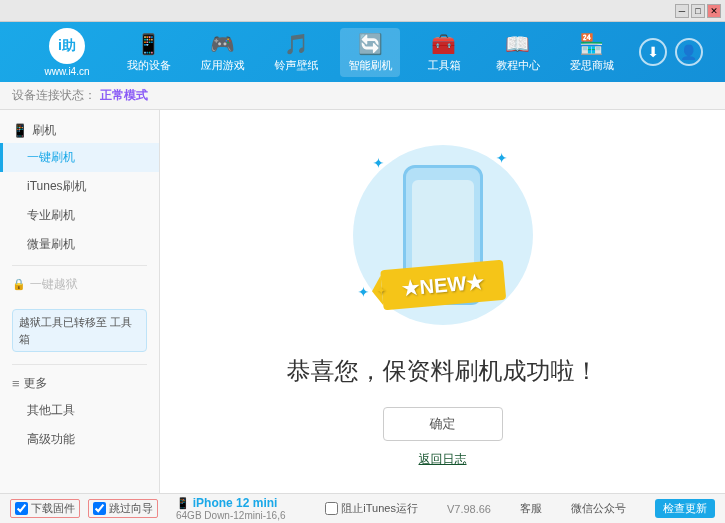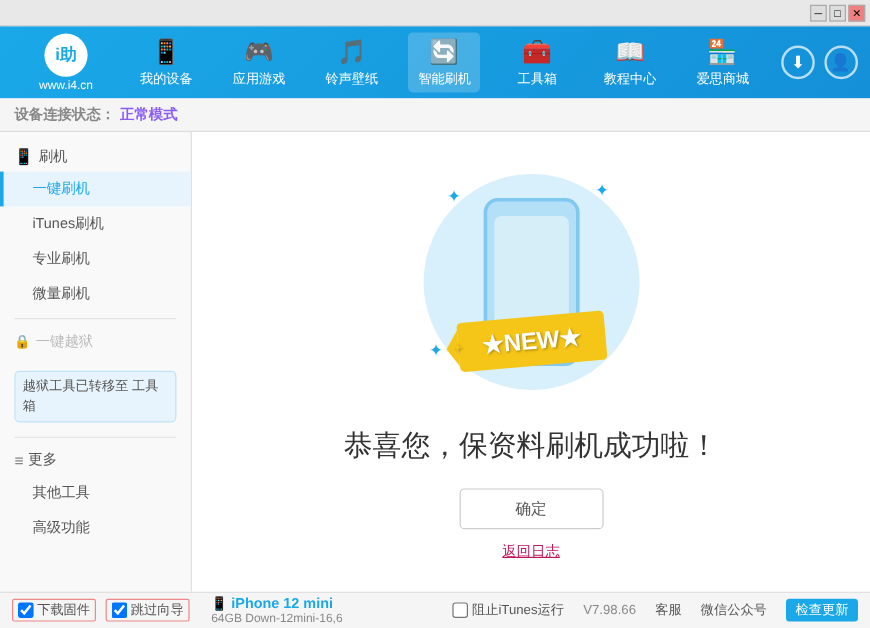--- a/index.html
+++ b/index.html
@@ -38,21 +38,21 @@
       font-size: 9px;
     }
     .title-btn.close { background: #f08080; }
 
     
     .nav-bar {
       height: 60px;
       background: linear-gradient(135deg, #1aa8e8 0%, #1490d8 100%);
       display: flex;
       align-items: center;
-      padding: 0 10px;
+      padding: 0 22px;
     }
     .logo-area {
       width: 90px;
       display: flex;
       flex-direction: column;
       align-items: center;
       color: white;
     }
     .logo-circle {
       width: 36px;
@@ -120,21 +120,21 @@
     .status-bar {
       height: 28px;
       background: #f5f5f5;
       border-bottom: 1px solid #ddd;
       display: flex;
       align-items: center;
       padding: 0 12px;
       font-size: 12px;
       color: #666;
     }
-    .status-bar .status-label { color: #888; font-weight: bold; }
+    .status-bar .status-label { color: #888; }
     .status-bar .status-value { color: #8b5cf6; font-weight: bold; margin-left: 4px; }
 
     
     .main-content {
       display: flex;
       height: calc(523px - 22px - 60px - 28px - 30px);
     }
 
     
     .sidebar {
@@ -297,21 +297,21 @@
       border-radius: 4px;
       color: #555;
       font-size: 13px;
       cursor: pointer;
       margin-bottom: 10px;
       display: flex;
       align-items: center;
       justify-content: center;
     }
     .back-link {
-      color: #be185d;
+      color: #14532d;
       font-size: 12px;
       cursor: pointer;
       text-decoration: underline;
     }
 
     
     .bottom-bar {
       height: 30px;
       background: #f5f5f5;
       border-top: 1px solid #ddd;
@@ -345,21 +345,21 @@
       font-weight: bold;
       font-size: 12px;
     }
     .device-details {
       color: #888;
       font-size: 10px;
     }
     .bottom-right {
       display: flex;
       align-items: center;
-      gap: 16px;
+      gap: 29px;
       color: #888;
     }
     .bottom-version { font-size: 11px; }
     .bottom-link {
       color: #555;
       cursor: pointer;
       font-size: 11px;
     }
     .stop-itunes {
       display: flex;

